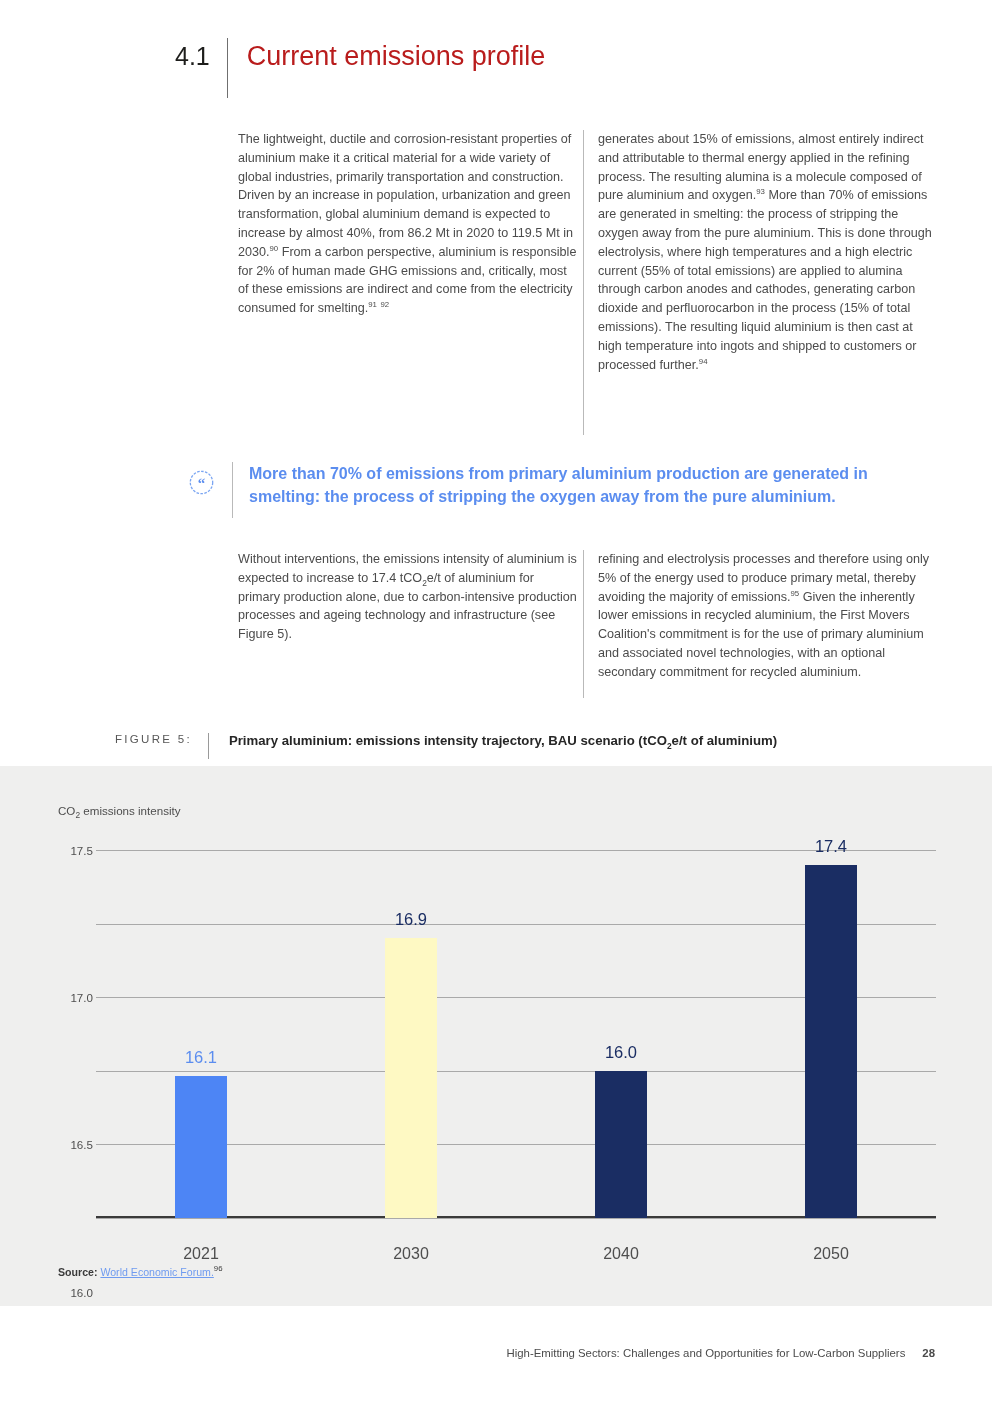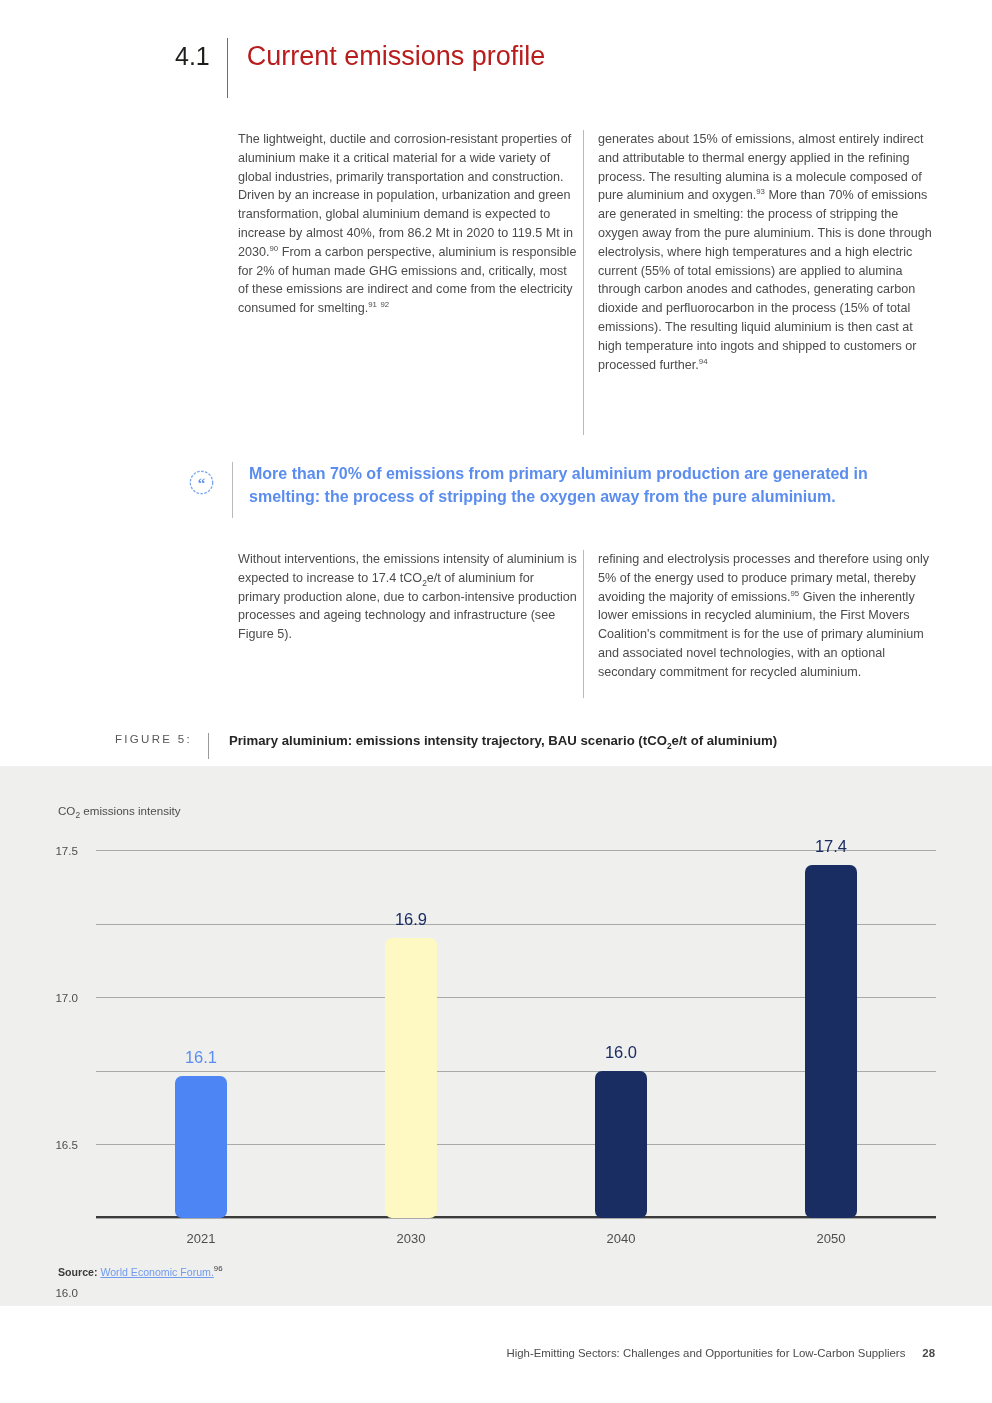--- a/index.html
+++ b/index.html
@@ -169,48 +169,47 @@
     position: absolute;
     left: 0;
     bottom: 0;
     width: 840px;
     height: 1.6px;
     background: #3a3a3a;
   }
   .ytick {
     position: absolute;
     right: 100%;
-    margin-right: 18px;
+    margin-right: 3px;
     transform: translateY(-50%);
     font-size: 11.6px;
     color: #4e4e4e;
     white-space: nowrap;
   }
   .bar {
     position: absolute;
     bottom: 0;
     width: 52px;
-    border-radius: 7px;
   }
   .bar-value {
     position: absolute;
     bottom: 100%;
     left: 50%;
     transform: translateX(-50%);
     margin-bottom: 9px;
     font-size: 16.5px;
     white-space: nowrap;
   }
   .xtick {
     position: absolute;
     top: 100%;
     left: 50%;
     transform: translateX(-50%);
-    margin-top: 13px;
-    font-size: 13px;
+    margin-top: 27px;
+    font-size: 16px;
     color: #4e4e4e;
     white-space: nowrap;
   }
   .source-line {
     position: absolute;
     left: 58px;
     top: 500px;
     font-size: 10.6px;
     color: #3b3b3b;
   }

